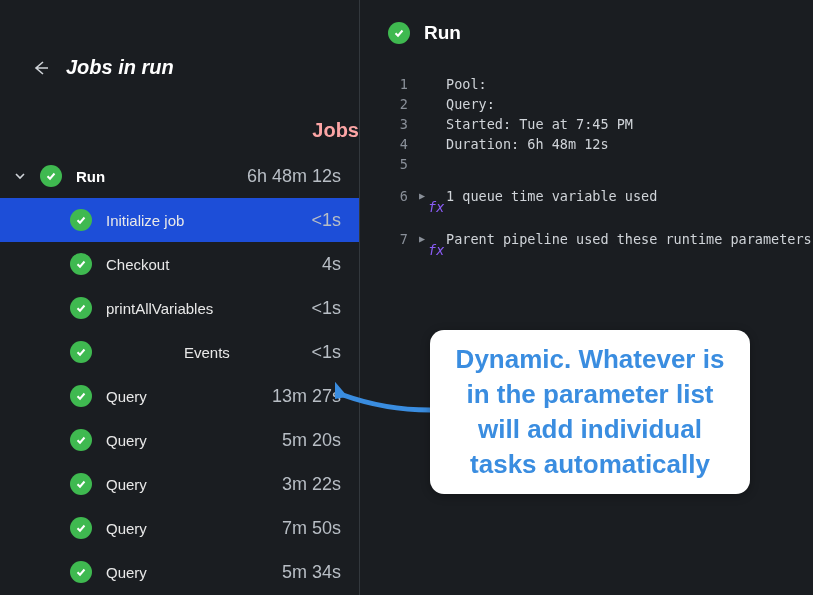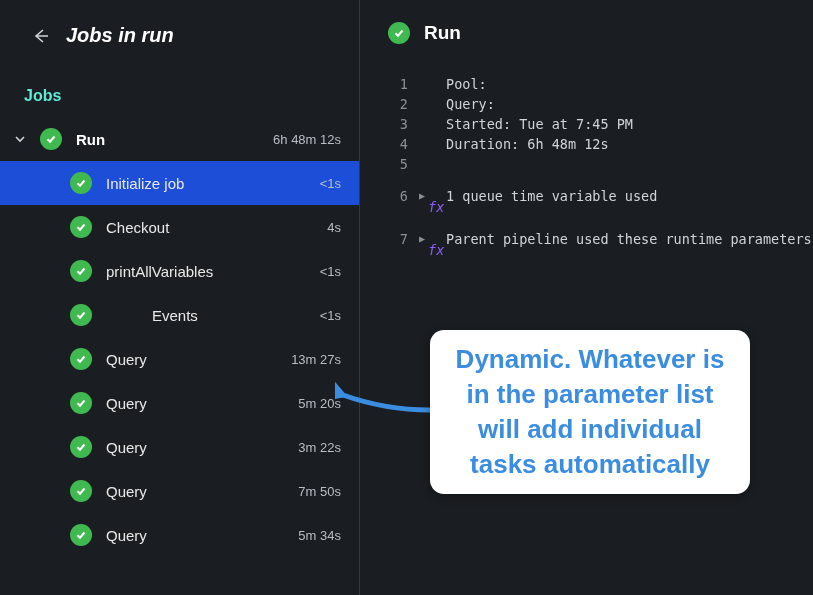--- a/index.html
+++ b/index.html
@@ -20,41 +20,43 @@
     height: 100%;
     border-right: 1px solid #33383d;
     display: flex;
     flex-direction: column;
   }
   .left-header {
     display: flex;
     align-items: center;
     gap: 14px;
     padding: 24px 20px 20px 30px;
+    margin-top: 32px;
   }
   .back-arrow {
     width: 22px;
     height: 22px;
     display: flex;
     align-items: center;
     justify-content: center;
     color: #cfd3d8;
     cursor: pointer;
   }
   .left-title {
     font-size: 20px;
     font-weight: 700;
     color: #fff;
     font-style: italic;
   }
   .jobs-label {
-    color: #5eead4;
-    font-size: 16px;
+    color: #fca5a5;
+    font-size: 20px;
     font-weight: 600;
     padding: 20px 0 12px 24px;
+    text-align: right;
   }
   .job-rows {
     display: flex;
     flex-direction: column;
   }
   .job-row {
     display: flex;
     align-items: center;
     height: 44px;
     padding: 0 18px 0 0;
@@ -87,23 +89,23 @@
   .job-name {
     flex: 1;
     font-size: 15px;
     color: #e8e8e8;
     padding-left: 14px;
     white-space: nowrap;
     overflow: hidden;
     text-overflow: ellipsis;
   }
   .job-name.bold { font-weight: 600; color: #fff; }
-  .job-name.extra-indent { padding-left: 60px; }
+  .job-name.extra-indent { padding-left: 92px; }
   .job-dur {
-    font-size: 13px;
+    font-size: 18px;
     color: #b8bec5;
     white-space: nowrap;
   }
   .indent-spacer {
     width: 30px;
     flex-shrink: 0;
   }
 
   
   .right-panel {

